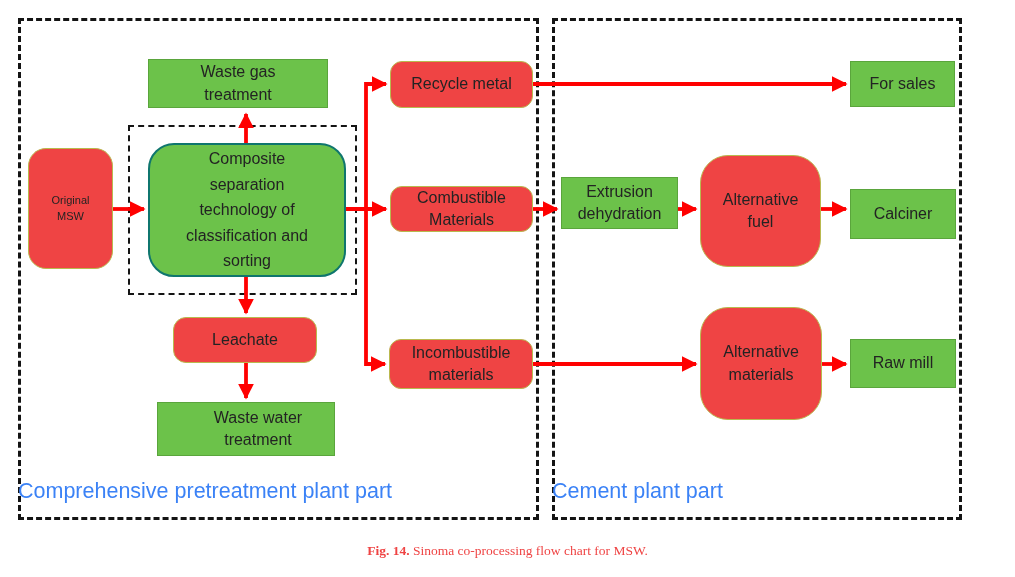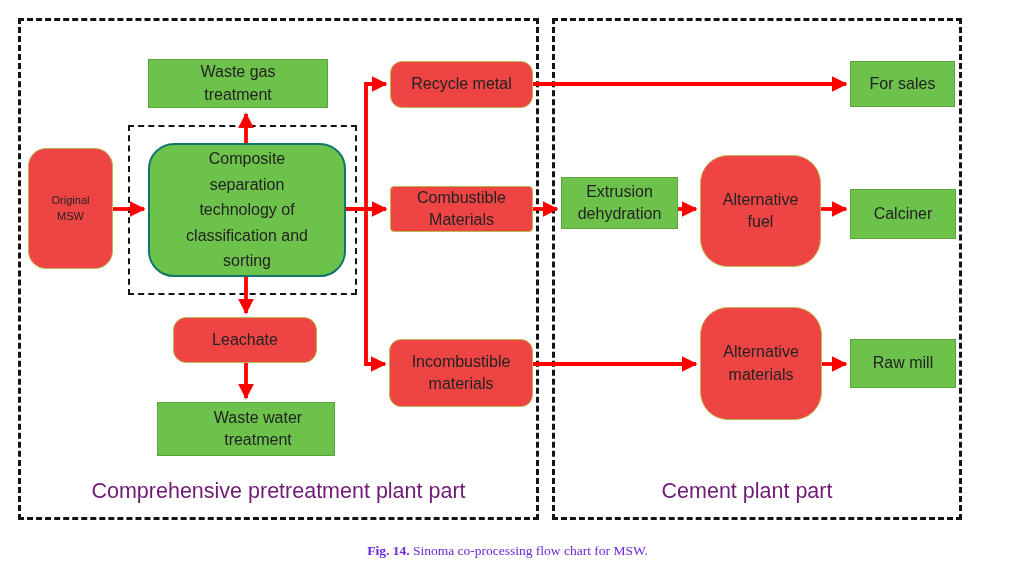--- a/index.html
+++ b/index.html
@@ -6,23 +6,23 @@
   #canvas{position:relative;width:1015px;height:577px;background:#ffffff;overflow:hidden;
           font-family:"Liberation Sans","DejaVu Sans",sans-serif;}
   .container-box{position:absolute;border:3px dashed #141414;box-sizing:border-box;background:transparent;}
   .inner-dashed{position:absolute;border:2.5px dashed #141414;box-sizing:border-box;}
   .node{position:absolute;display:flex;align-items:center;justify-content:center;
         box-sizing:border-box;text-align:center;color:#232323;font-size:16px;line-height:1.38;}
   .node span{white-space:pre-line;display:block;}
   .yellow{background:#ef4444;border:1.5px solid #b9b94e;}
   .green{background:#6cc24a;border:1.5px solid #5aa53c;}
   .composite-border{border:2px solid #0f766e;}
-  .zone-label{position:absolute;color:#701a75;font-size:21.5px;text-align:center;}
+  .zone-label{position:absolute;color:#3b82f6;font-size:21.5px;}
   #caption{position:absolute;left:0;top:543px;width:100%;text-align:center;
-           font-family:"Liberation Serif","DejaVu Serif",serif;font-size:13.5px;color:#6d28d9;}
+           font-family:"Liberation Serif","DejaVu Serif",serif;font-size:13.5px;color:#ef4444;}
   #caption .figlabel{font-weight:bold;}
   svg.arrows{position:absolute;left:0;top:0;pointer-events:none;}
 </style>
 </head>
 <body>
 
 <div id="canvas">
 
   <div class="container-box" style="left:18px;top:18px;width:521px;height:502px;"></div>
   <div class="container-box" style="left:552px;top:18px;width:410px;height:502px;"></div>
@@ -52,26 +52,26 @@
 
   <div class="node green" style="left:157px;top:402px;width:178px;height:54px;padding-left:24px;">
     <span>Waste water
 treatment</span>
     </div>
 
   <div class="node yellow" style="left:390px;top:61px;width:143px;height:47px;border-radius:12px;">
     <span>Recycle metal</span>
     </div>
 
-  <div class="node yellow" style="left:390px;top:186px;width:143px;height:46px;border-radius:4px;">
+  <div class="node yellow" style="left:390px;top:186px;width:143px;height:46px;border-radius:12px;">
     <span>Combustible
 Materials</span>
     </div>
 
-  <div class="node yellow" style="left:389px;top:339px;width:144px;height:68px;border-radius:12px;">
+  <div class="node yellow" style="left:389px;top:339px;width:144px;height:50px;border-radius:12px;">
     <span>Incombustible
 materials</span>
     </div>
 
   <div class="node green" style="left:561px;top:177px;width:117px;height:52px;justify-content:center;">
     <span>Extrusion
 dehydration</span>
     </div>
 
   <div class="node yellow" style="left:700px;top:155px;width:121px;height:112px;border-radius:28px;">

